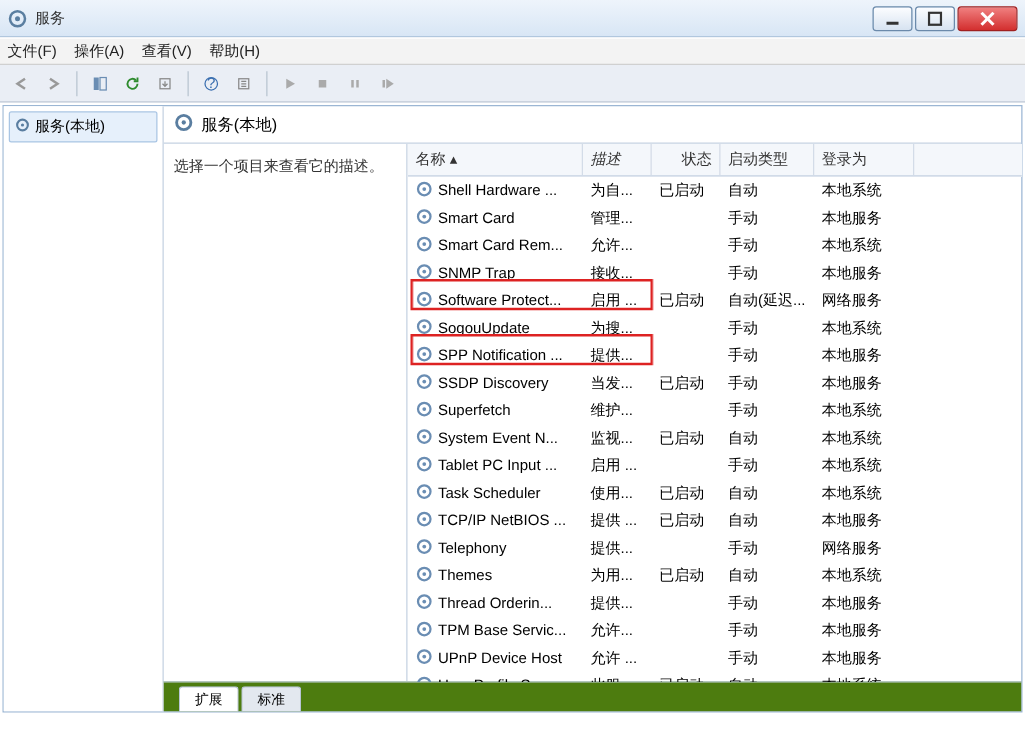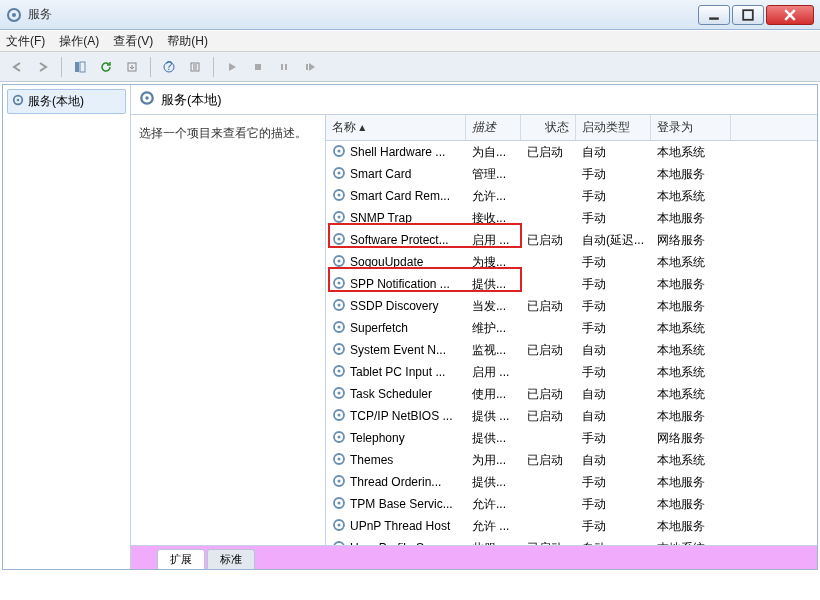--- a/index.html
+++ b/index.html
@@ -44,21 +44,21 @@
 .row .cell { padding:2px 6px; white-space:nowrap; overflow:hidden; text-overflow:ellipsis; }
 .row .cell.name { width:140px; display:flex; align-items:center; gap:4px; }
 .row .cell.desc { width:55px; }
 .row .cell.status { width:55px; }
 .row .cell.startup { width:75px; }
 .row .cell.logon { width:80px; }
 .svc-icon { width:14px; height:14px; flex-shrink:0; }
 
 .highlight-box { position:absolute; border:2px solid #d22; pointer-events:none; }
 
-.tabs { height:24px; display:flex; align-items:end; padding-left:26px; gap:2px; background:#f0abfc; border-top:1px solid #c5d2e2; }
+.tabs { height:24px; display:flex; align-items:end; padding-left:12px; gap:2px; background:#4d7c0f; border-top:1px solid #c5d2e2; }
 .tabs .tab { padding:2px 12px; border:1px solid #b8c5d5; border-bottom:none; background:#fff; border-radius:3px 3px 0 0; cursor:default; font-size:11px; }
 .tabs .tab.inactive { background:#e3e8ef; }
 
 svg.icon-sm { width:12px; height:12px; }
 </style>
 </head>
 <body>
 
 <div class="titlebar">
   <span class="title-icon">
@@ -419,21 +419,21 @@
               <div class="cell status"></div>
               <div class="cell startup">手动</div>
               <div class="cell logon">本地服务</div>
             </div>
             <div class="row">
               <div class="cell name">
                 <span><svg class="svc-icon" viewBox="0 0 14 14">
                     <circle cx="7" cy="7" r="5" fill="none" stroke="#6a8db3" stroke-width="1.8"></circle>
                     <circle cx="7" cy="7" r="1.5" fill="#6a8db3"></circle>
                   </svg></span>
-                <span>UPnP Thread Host</span>
+                <span>UPnP Device Host</span>
               </div>
               <div class="cell desc">允许 ...</div>
               <div class="cell status"></div>
               <div class="cell startup">手动</div>
               <div class="cell logon">本地服务</div>
             </div>
             <div class="row">
               <div class="cell name">
                 <span><svg class="svc-icon" viewBox="0 0 14 14">
                     <circle cx="7" cy="7" r="5" fill="none" stroke="#6a8db3" stroke-width="1.8"></circle>

